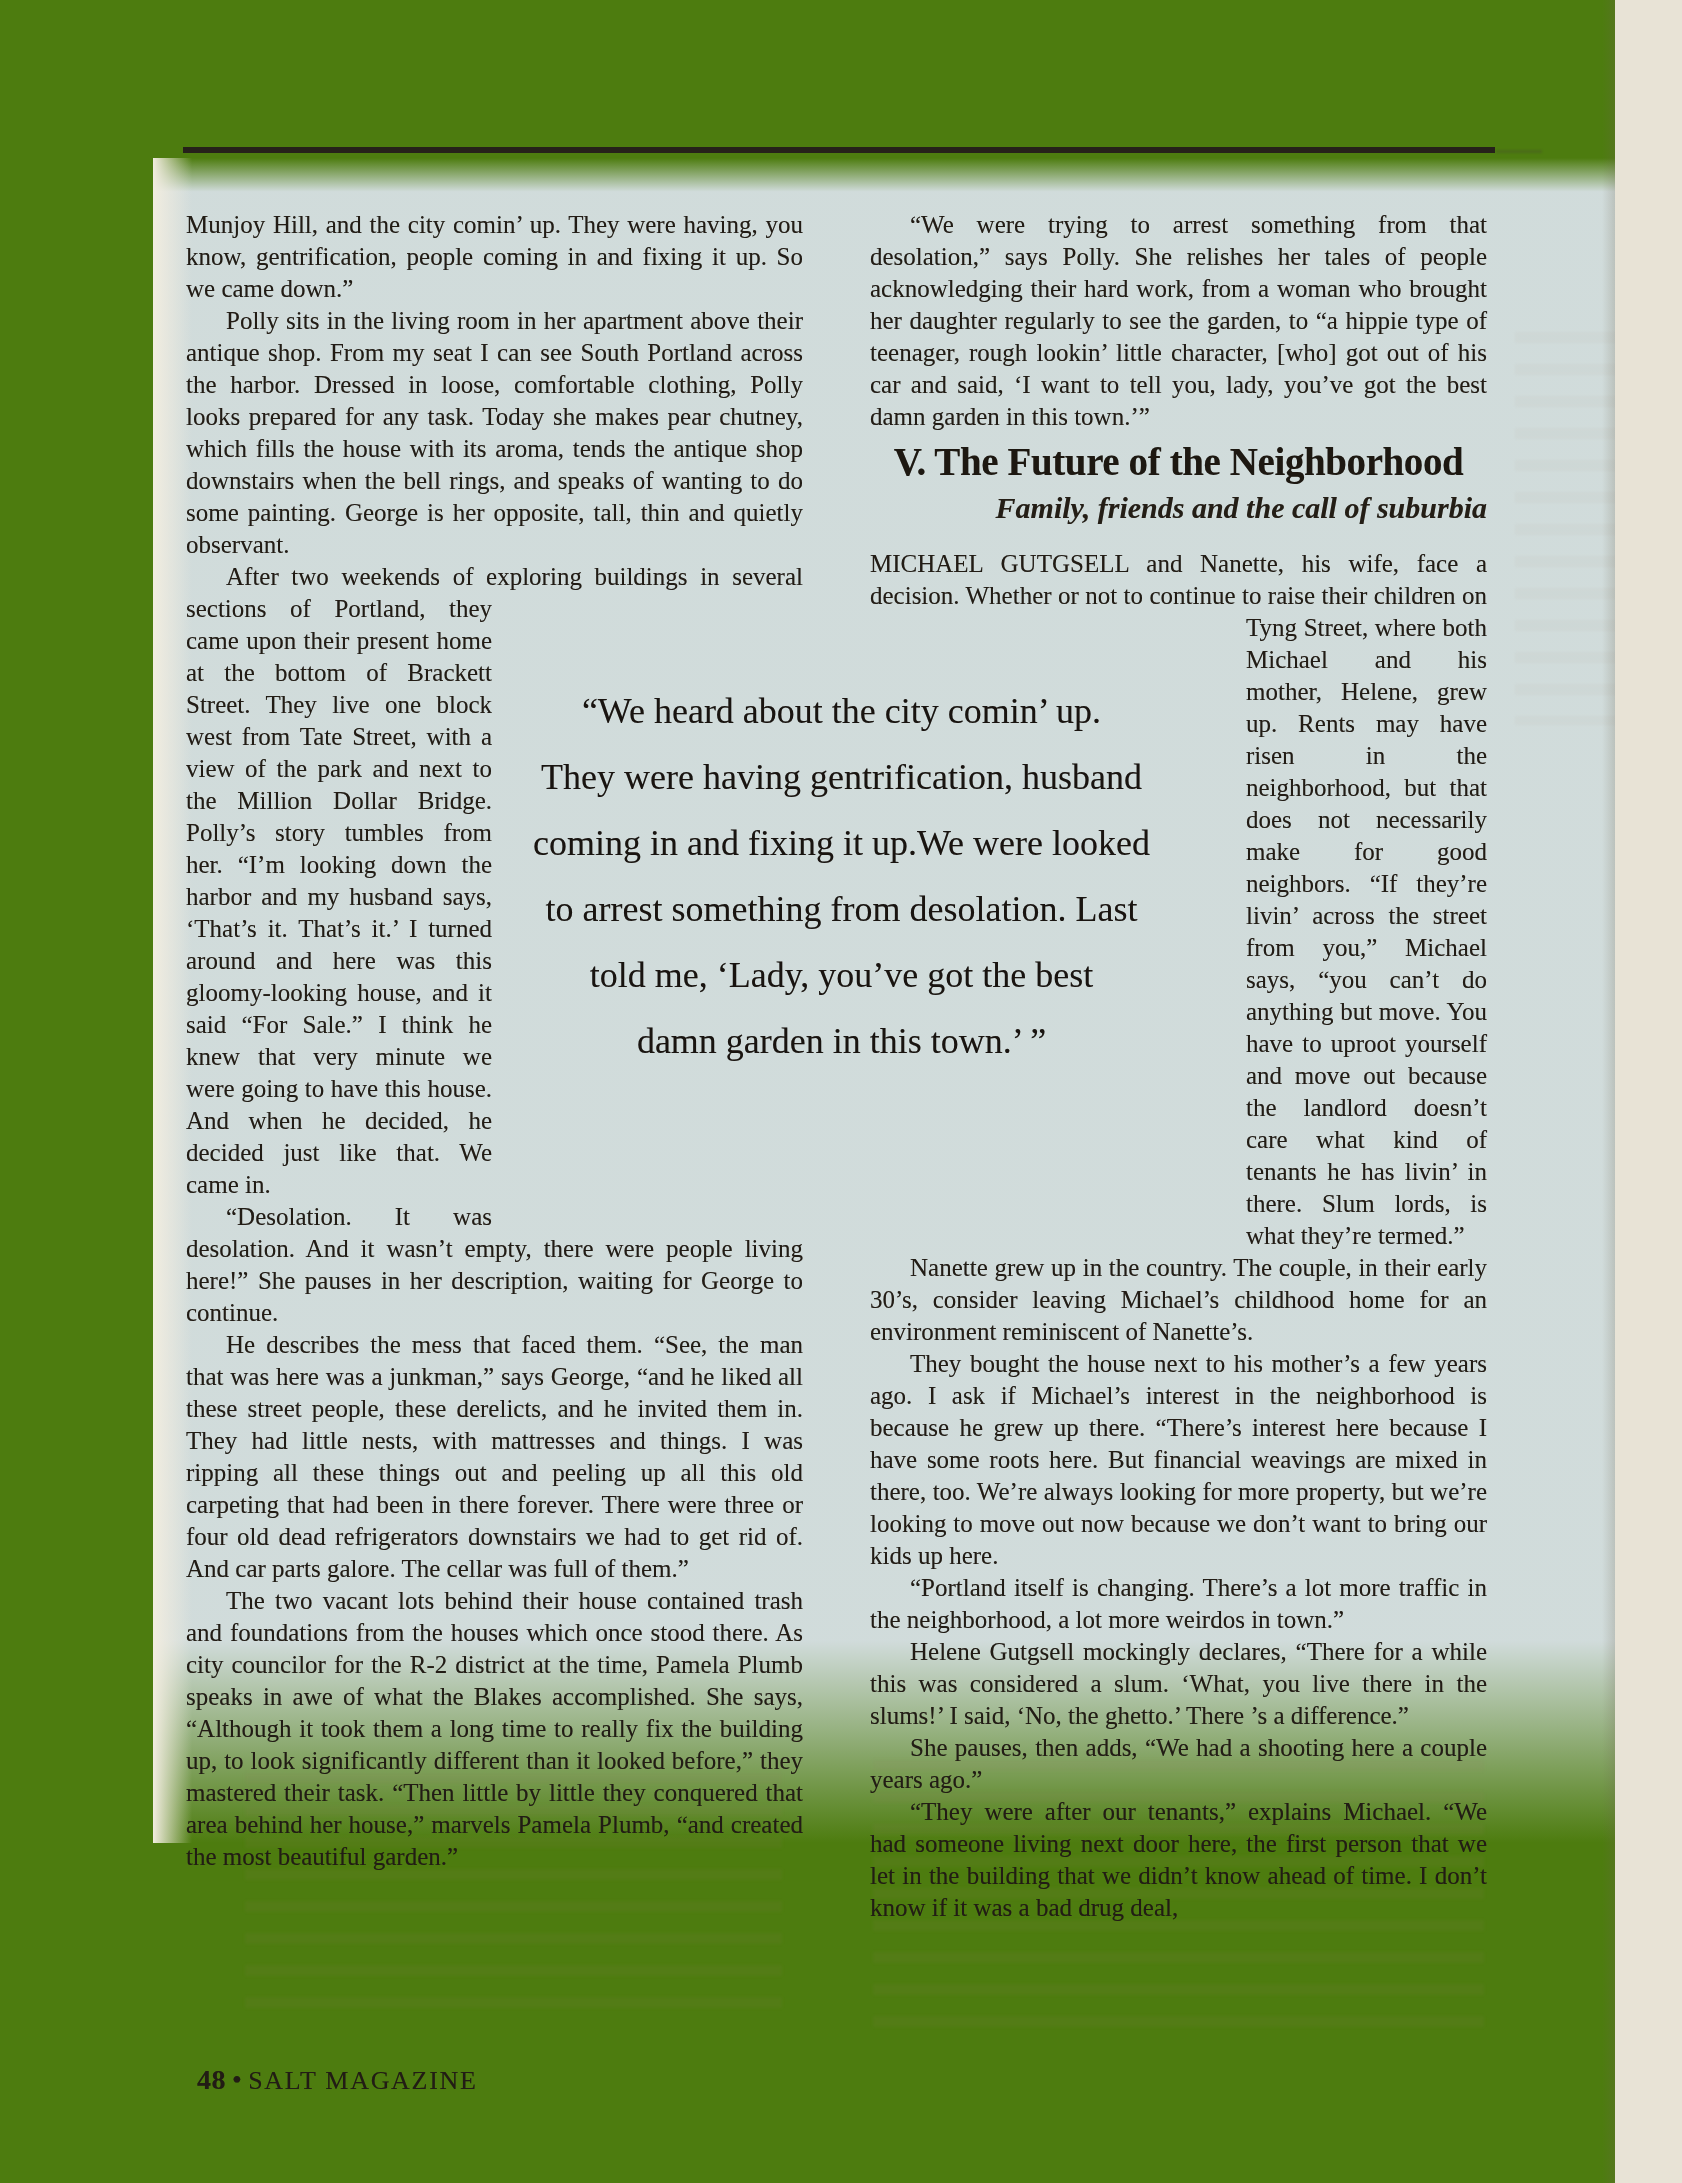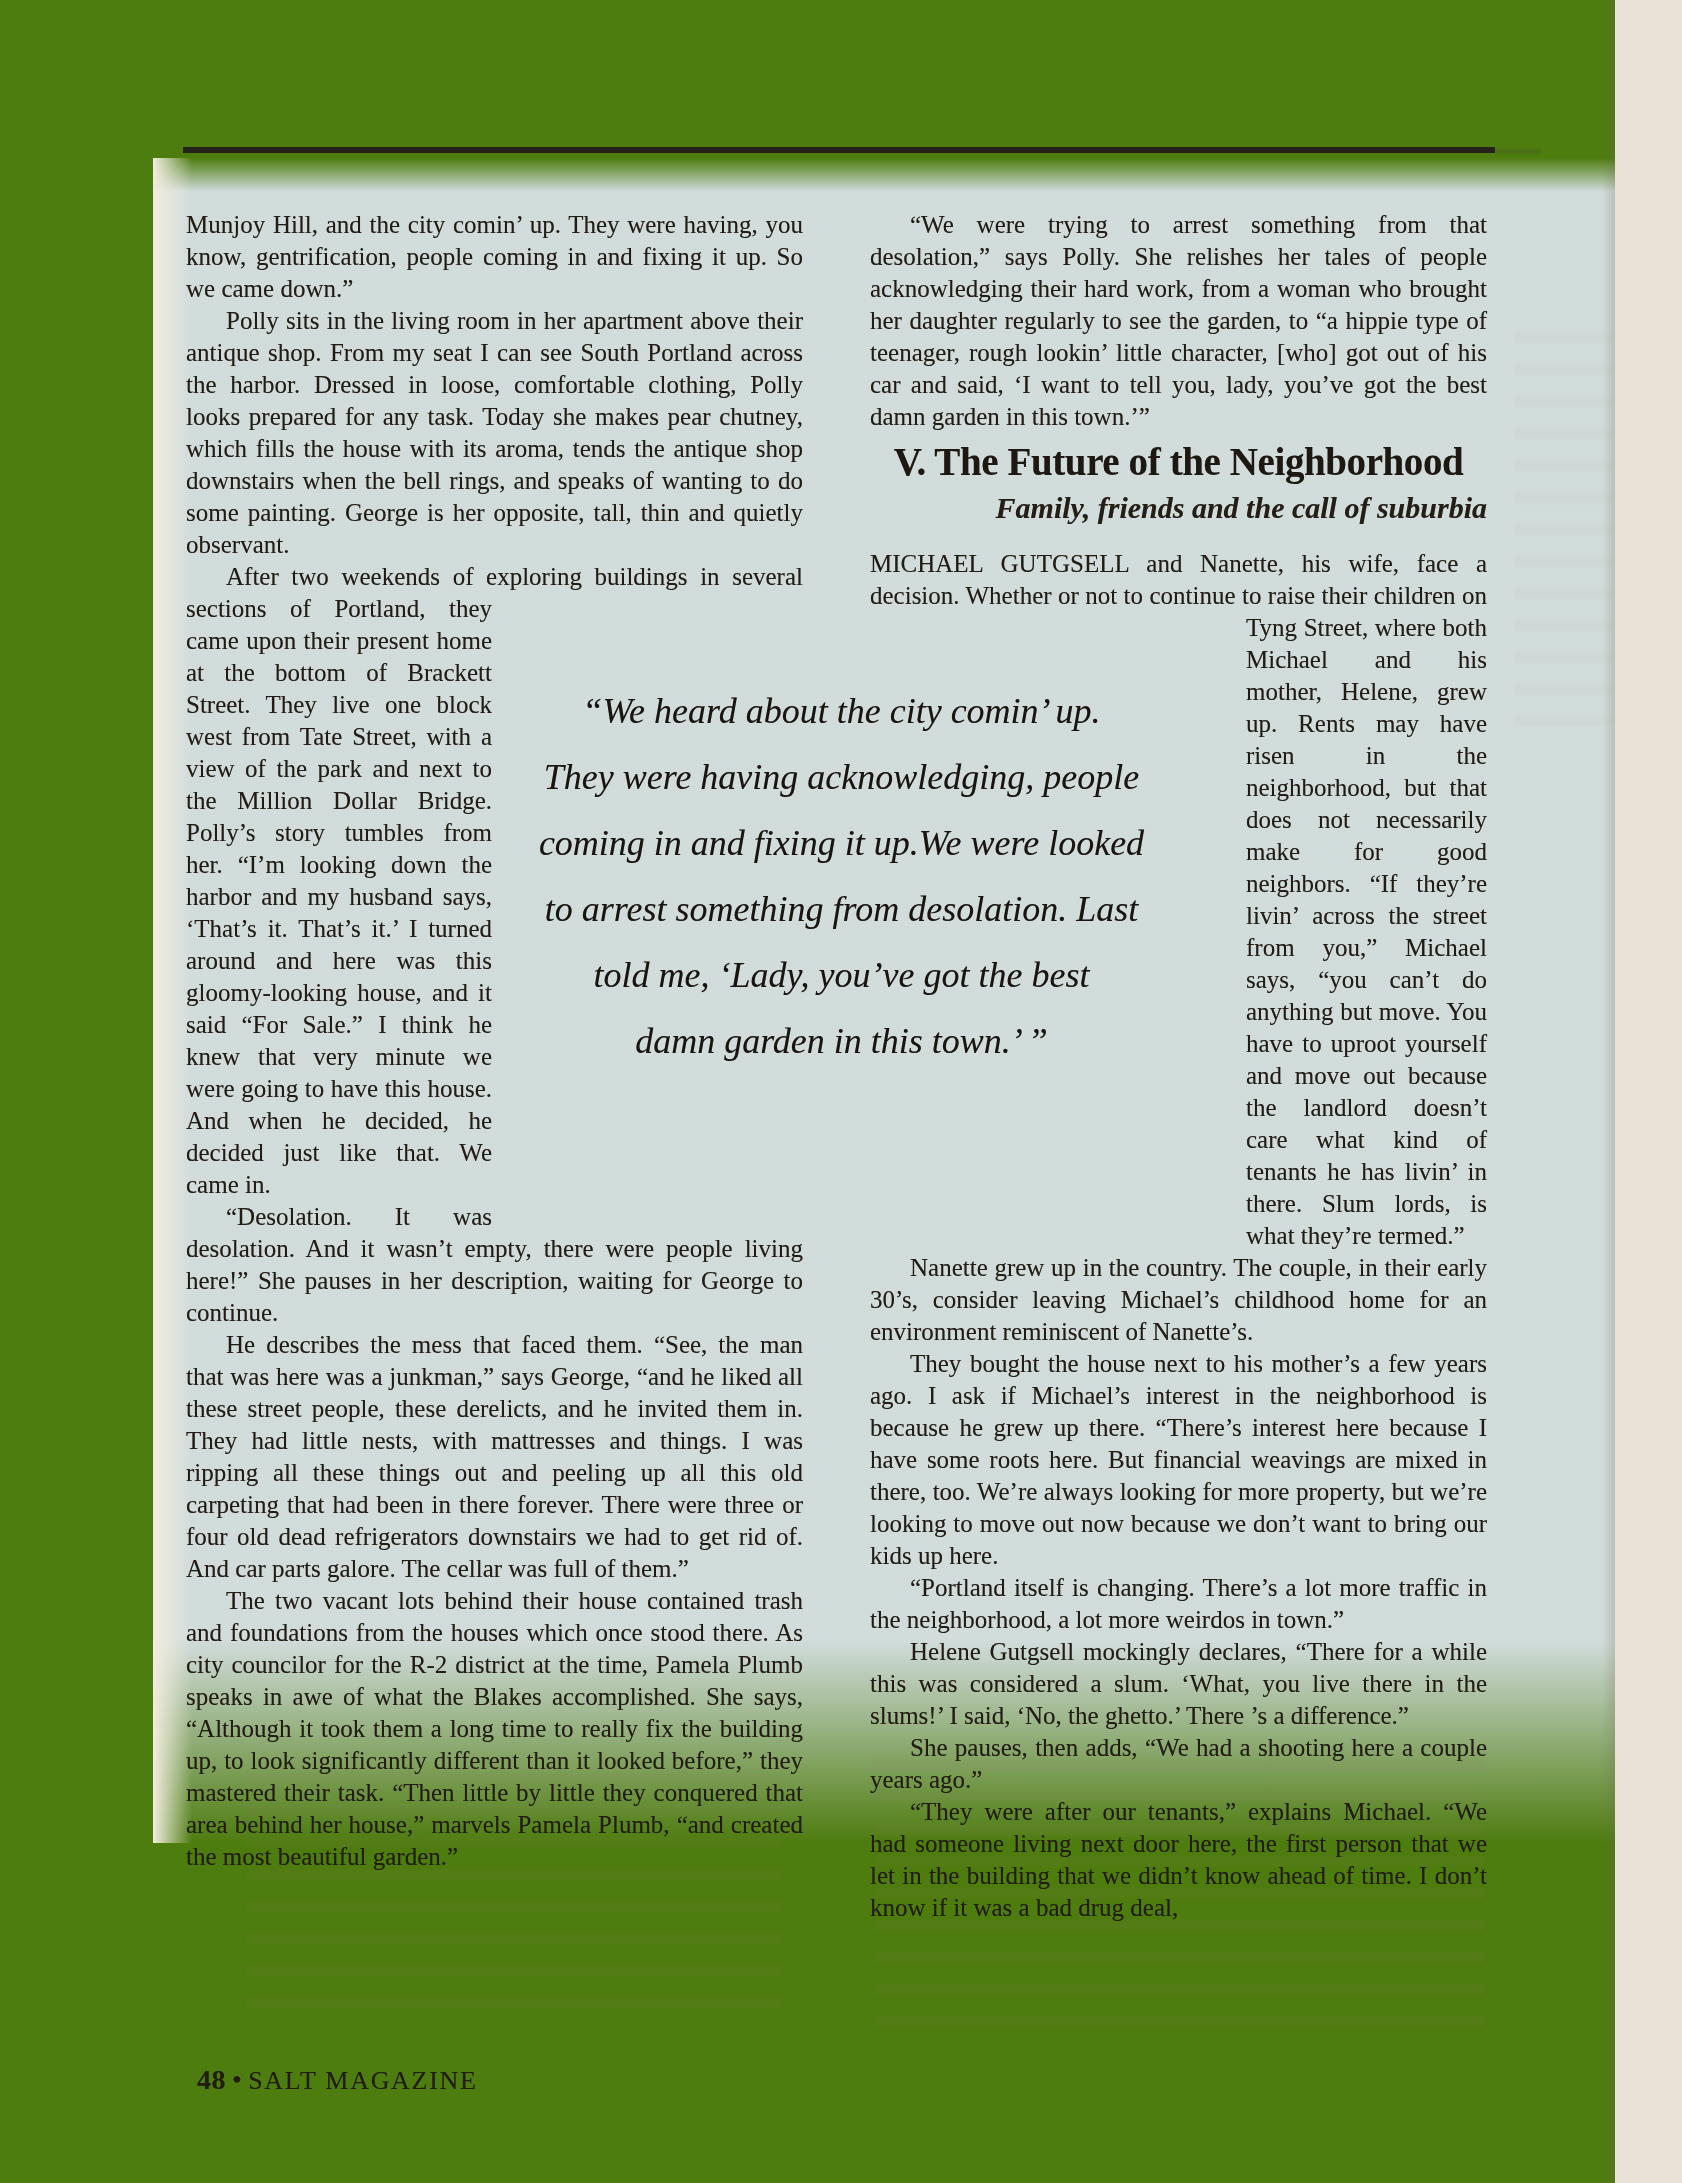--- a/index.html
+++ b/index.html
@@ -68,21 +68,21 @@
     font-weight:bold; text-align:center; text-indent:0;
     letter-spacing:-0.4px; color:#1d1811;
   }
   .subheading {
     margin:4.4px 0 22px; font-size:30px; line-height:37px;
     font-style:italic; font-weight:bold; text-align:right; color:#241e16;
   }
 
   .pull-quote {
     position:absolute; left:468px; top:678px; width:747px; margin:0;
-    font-style:italic; font-size:36px; line-height:66px;
+    font-size:36px; line-height:66px;
     text-align:center; color:#191410;
     text-shadow:0 0 0.4px rgba(25,20,12,0.3);
   }
   .pull-quote .pq-line { white-space:nowrap; }
 
   .footer {
     position:absolute; left:197px; top:2064px;
     font-size:28px; line-height:31px; letter-spacing:0.4px;
     color:#221c15; text-shadow:0 0 0.4px rgba(25,20,12,0.35);
   }
@@ -122,21 +122,21 @@
     <p class="body indent clear-float">Nanette grew up in the country.  The couple, in their early 30’s, consider leaving Michael’s childhood home for an environment reminiscent of Nanette’s.</p>
     <p class="body indent">They bought the house next to his mother’s a few years ago.  I ask if  Michael’s interest in the neighborhood is because he grew up there. “There’s interest here because I have some roots here. But financial weavings are mixed in there, too.   We’re always looking for more property, but we’re looking to move out now because we don’t want to bring our kids up here.</p>
     <p class="body indent">“Portland itself is changing. There’s a lot more traffic in the neighborhood, a lot more weirdos in town.”</p>
     <p class="body indent">Helene Gutgsell mockingly declares, “There for a while this was considered a slum. ‘What, you live there in the slums!’ I said, ‘No, the ghetto.’ There ’s a difference.”</p>
     <p class="body indent">She pauses, then adds, “We had a shooting here a couple years ago.”</p>
     <p class="body indent">“They were after our tenants,” explains Michael. “We had someone living next door here, the first person that we let in the building that we didn’t know ahead of time.  I don’t know if it was a bad drug deal,</p>
   </section>
 
   <figure class="pull-quote">
     <div class="pq-line">“We heard about the city comin’ up.</div>
-    <div class="pq-line">They were having acknowledging, people</div>
+    <div class="pq-line">They were having gentrification, husband</div>
     <div class="pq-line">coming in and fixing it up.We were looked</div>
     <div class="pq-line">to arrest something from desolation. Last</div>
     <div class="pq-line">told me, ‘Lady, you’ve got the best</div>
     <div class="pq-line">damn garden in this town.’ ”</div>
   </figure>
 
   <footer class="footer">
     <span class="num">48</span><span class="dot">•</span><span class="mag">SALT MAGAZINE</span>
   </footer>
 

